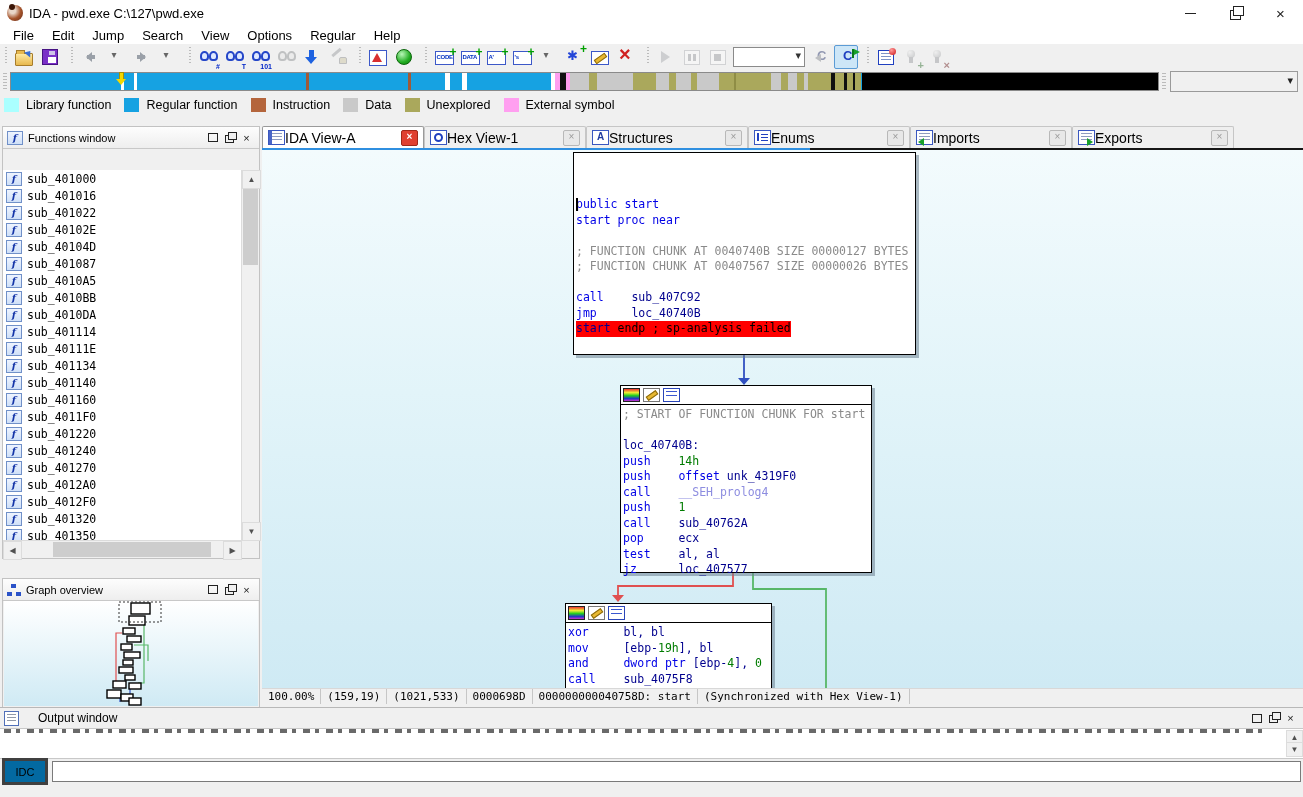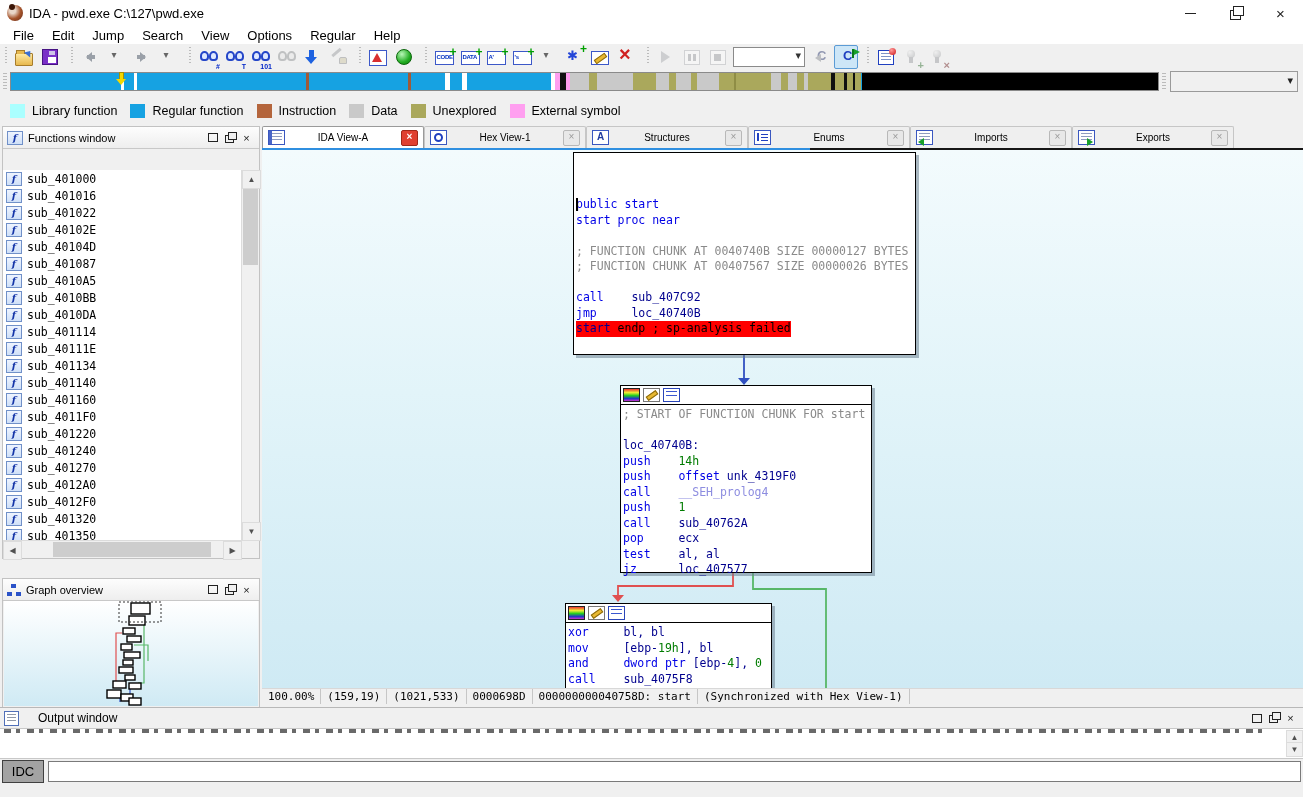--- a/index.html
+++ b/index.html
@@ -82,21 +82,21 @@
   #band-row{top:70px;left:0;right:0;height:22px;background:#f0f0f0}
   #band{position:absolute;left:10px;top:2px;width:1147px;height:17px;border:1px solid #8a8a8a;background:#16a2e2;overflow:visible}
   .band-seg{position:absolute;top:0;height:100%}
   #band-marker{position:absolute;top:-1px;width:0;height:0;z-index:5}
   #band-marker::before{content:"";position:absolute;left:-2px;top:0;width:3px;height:6px;background:#f4d800;border:1px solid #a89000}
   #band-marker::after{content:"";position:absolute;left:-5px;top:7px;border:5px solid transparent;border-top:6px solid #f4d800}
   #band-combo{position:absolute;right:5px;top:1px;width:126px;height:19px;border:1px solid #9a9a9a;background:#f0f0f0}
   #band-combo::before{content:"▾";position:absolute;right:4px;top:2px;font-size:11px;color:#222}
   .grip{position:absolute;width:4px;top:3px;bottom:3px;background:repeating-linear-gradient(180deg,#bbb 0 1px,transparent 1px 3px)}
   
-  #legend{top:92px;left:0;right:0;height:26px;display:flex;align-items:flex-end;padding-left:10px;background:#f0f0f0}
+  #legend{top:92px;left:0;right:0;height:26px;display:flex;align-items:center;padding-left:4px;background:#f0f0f0}
   .leg-item{display:flex;align-items:center;margin-right:13px}
   .leg-swatch{width:15px;height:14px;margin-right:7px}
   .leg-label{font-size:12.5px}
   
   .panel{position:absolute;background:#f0f0f0;border:1px solid #c2c2c2}
   .panel-title{height:21px;display:flex;align-items:center;padding:0 4px;background:linear-gradient(#fdfdfd,#eee);border-bottom:1px solid #c8c8c8}
   .panel-title .pt-label{margin-left:5px;font-size:11px;flex:1}
   .pbtn{width:17px;height:15px;display:flex;align-items:center;justify-content:center;color:#222;font-size:11px;position:relative}
   .pb-max::before{content:"";width:8px;height:7px;border:1px solid #222}
   .pb-float::before{content:"";width:7px;height:6px;border:1px solid #222;background:#f0f0f0;margin-left:2px;margin-top:2px}
@@ -114,21 +114,21 @@
   .sb-thumb{position:absolute;background:#cdcdcd}
   #graph-overview-panel{left:2px;top:578px;width:256px;height:128px}
   .ov-ico{width:14px;height:12px;position:relative}
   .ov-ico::before{content:"";position:absolute;left:4px;top:0;width:5px;height:4px;background:#2a52c8}
   .ov-ico::after{content:"";position:absolute;left:0;bottom:0;width:5px;height:4px;background:#2a52c8;box-shadow:9px 0 #2a52c8}
   #ov-content{position:absolute;inset:22px 1px 1px 1px;background:linear-gradient(180deg,#fff,#cfeaf4)}
   
   #tabbar{top:126px;left:262px;right:0;height:22px;display:flex;background:#f0f0f0}
   .tab{width:150px;display:flex;align-items:center;justify-content:space-between;padding:0 5px;border:1px solid #c6c6c6;border-bottom:none;background:#efefef;border-radius:2px 2px 0 0}
   .tab.active{background:#fff;border-color:#9a9a9a}
-  .tab-label{font-size:10px;flex:1;text-align:center}
+  .tab-label{font-size:14px;flex:1;text-align:left}
   .tab-close{width:15px;height:14px;border:1px solid #b8b8b8;background:#e8e8e8;color:#9a9a9a;font-size:10px;line-height:12px;text-align:center;border-radius:2px}
   .tab.active .tab-close{background:#e04030;border-color:#a02818;color:#fff;font-weight:bold}
   .ti{width:15px;height:13px;border:1px solid #3a57c0;background:#fff;position:relative;display:inline-block;flex:none}
   .ti::before{content:"";position:absolute}
   .ti-ida::before{inset:2px;background:repeating-linear-gradient(#8f9cc0 0 1px,transparent 1px 3px)}
   .ti-ida::after{content:"";position:absolute;left:0;top:0;bottom:0;width:3px;background:#4a66c8}
   .ti-hex::before{left:3px;top:2px;width:5px;height:5px;border:2px solid #2040c0;border-radius:50%}
   .ti-struct::before{content:"A";left:4px;top:0;color:#203ca0;font-weight:bold;font-size:10px}
   .ti-enum::before{left:2px;top:2px;width:2px;height:8px;background:#2040c0}
   .ti-enum::after{content:"";position:absolute;left:6px;top:3px;width:7px;height:7px;background:repeating-linear-gradient(#2040c0 0 1px,transparent 1px 3px)}
@@ -160,21 +160,21 @@
   #ow-title{height:20px;display:flex;align-items:center;padding:0 4px;border-bottom:1px solid #c8c8c8}
   .out-ico{width:13px;height:13px;border:1px solid #506fb8;background:#fff;position:relative}
   .out-ico::before{content:"";position:absolute;inset:2px;background:repeating-linear-gradient(#9098a8 0 1px,transparent 1px 3px)}
   #ow-text{position:absolute;left:0;right:0;top:21px;height:29px;background:#fff;border-bottom:1px solid #c8c8c8;overflow:hidden}
   #ow-clip{position:absolute;left:4px;top:0;right:40px;height:4px;
     background:repeating-linear-gradient(90deg,#444 0 7px,transparent 7px 12px,#444 12px 16px,transparent 16px 23px);opacity:.8}
   #ow-line{position:absolute;left:4px;top:5px;font:bold 13px "DejaVu Sans Mono",monospace;color:#000}
   #ow-scroll{position:absolute;right:1px;top:1px;width:16px;height:27px}
   #ow-scroll .sb-btn{width:15px;height:13px}
   #idc-row{position:absolute;left:0;right:0;top:51px;height:25px;display:flex;align-items:center;gap:4px;padding:0 2px}
-  #idc-btn{width:40px;height:21px;background:#a3a3a3;border:1px solid #404040;font-size:13px;display:flex;align-items:center;justify-content:center}
+  #idc-btn{width:40px;height:21px;background:#0369a1;border:3px solid #404040;font-size:11px;display:flex;align-items:center;justify-content:center}
   #cli-input{flex:1;height:19px;border:1px solid #7a7a7a;background:#fff;font:12px "DejaVu Sans Mono",monospace;padding:0 3px}
   #bottom-status{position:absolute;left:0;right:0;bottom:0;height:19px;border-top:1px solid #d0d0d0;display:flex;background:#f0f0f0}
   .bs-seg{font-size:11.5px;padding:2px 0 0 5px;border-right:1px solid #d5d5d5}
 </style>
 </head>
 <body>
 
 <div class="abs" id="titlebar">
   <div id="app-icon"></div>
   <div id="window-title">IDA - pwd.exe C:\127\pwd.exe</div>

